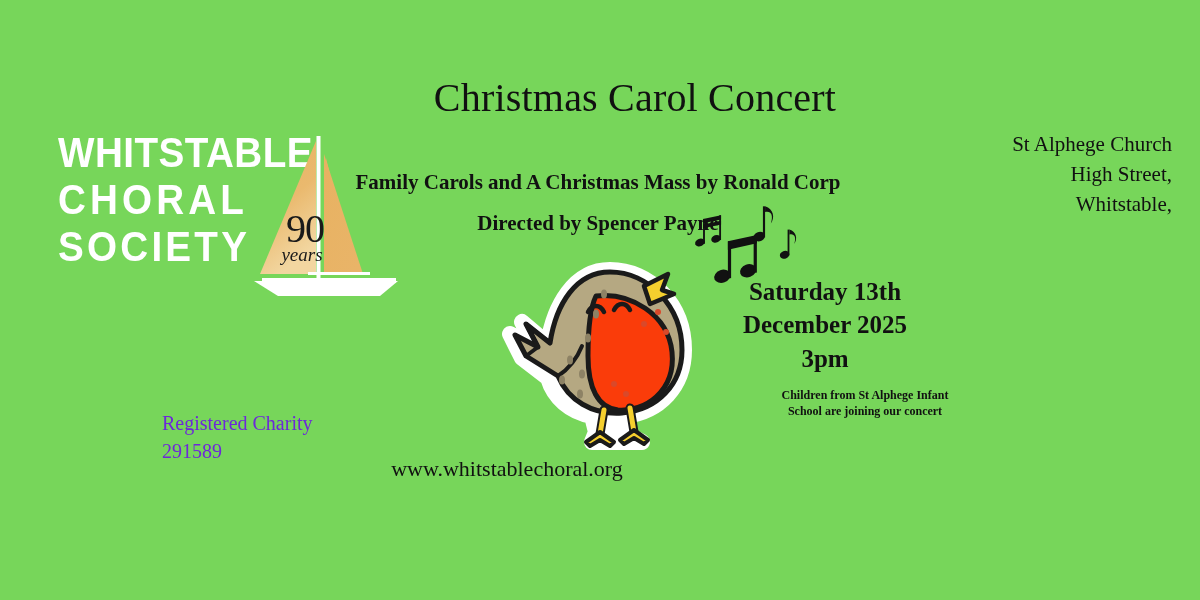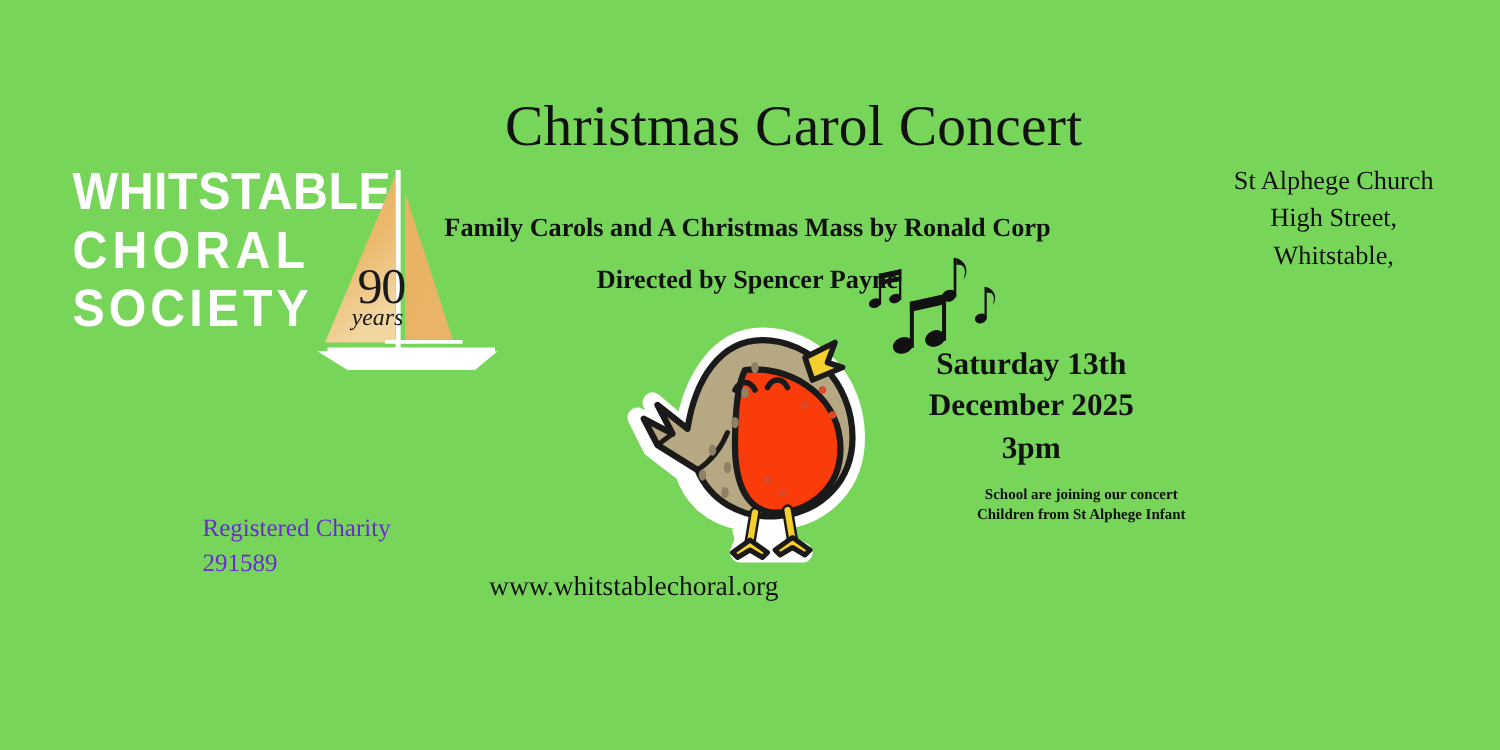--- a/index.html
+++ b/index.html
@@ -69,21 +69,21 @@
     margin-left: -6px;
   }
 
   
   #main-title {
     position: absolute;
     left: 0;
     top: 74px;
     width: 1200px;
     text-align: center;
-    font-size: 46px;
+    font-size: 40px;
     color: #111111;
     letter-spacing: 0.2px;
     white-space: nowrap;
   }
   #main-title-inner { display: inline-block; transform: translateX(35px); }
 
   
   #programme {
     position: absolute;
     left: 0;
@@ -99,21 +99,21 @@
     white-space: nowrap;
   }
   .programme-line-2 { margin-top: 16px; }
 
   
   #venue-address {
     position: absolute;
     left: 962px;
     top: 130px;
     width: 210px;
-    text-align: center;
+    text-align: right;
   }
   .venue-line {
     font-size: 21px;
     color: #111111;
     line-height: 1.42;
     white-space: nowrap;
   }
 
   
   #date-block {
@@ -356,22 +356,22 @@
     </svg>
   </div>
 
   <div id="date-block">
     <div class="date-line">Saturday 13th</div>
     <div class="date-line">December 2025</div>
     <div class="date-line">3pm</div>
   </div>
 
   <div id="schools-note">
+    <div class="schools-line">Children from St Alphege Infant</div>
     <div class="schools-line">School are joining our concert</div>
-    <div class="schools-line">Children from St Alphege Infant</div>
   </div>
 
   <div id="charity-block">
     <div class="charity-line">Registered Charity</div>
     <div class="charity-line">291589</div>
   </div>
 
   <div id="website">
     <span id="website-inner">www.whitstablechoral.org</span>
   </div>

